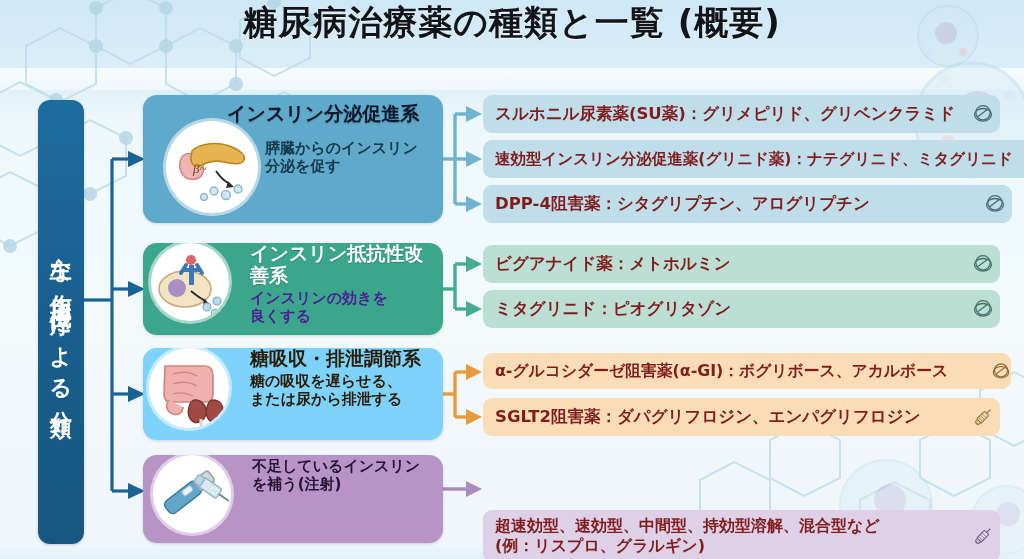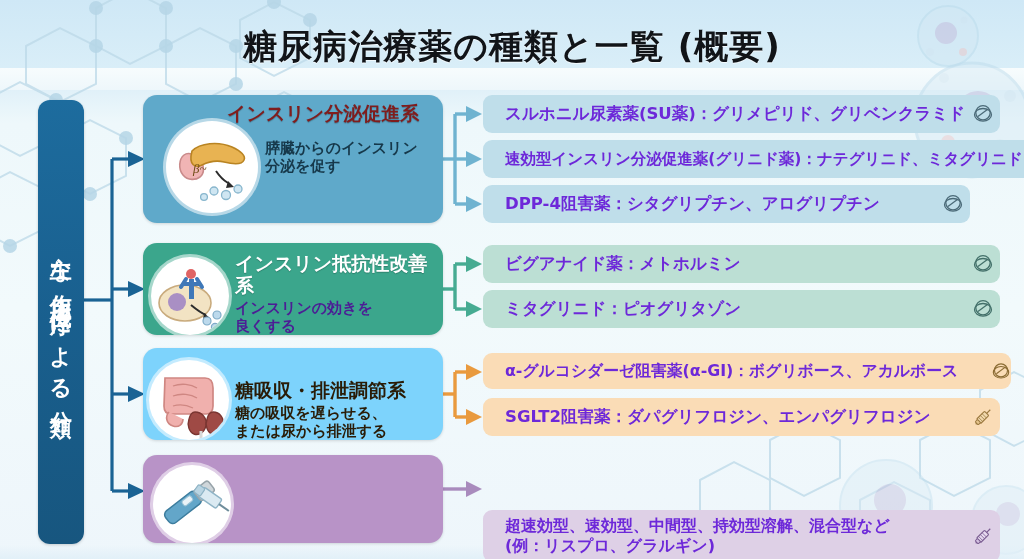--- a/index.html
+++ b/index.html
@@ -17,21 +17,21 @@
   .bg-top-band{position:absolute;left:0;top:0;width:1024px;height:68px;
     background:linear-gradient(180deg,#cfe8f6 0%,#d9eef8 100%);}
   .bg-white-band{position:absolute;left:0;top:68px;width:1024px;height:22px;
     background:linear-gradient(180deg,#f7fcfd 0%,#eef7fb 100%);}
   .bg-svg{position:absolute;inset:0;}
   .bg-bottom{position:absolute;left:0;bottom:0;width:1024px;height:14px;
     background:linear-gradient(180deg,rgba(226,240,248,0) 0%,#e2f0f8 100%);}
 
   
   .header{position:absolute;left:0;top:0;width:1024px;height:70px;
-    display:flex;align-items:flex-end;justify-content:center;}
+    display:flex;align-items:flex-start;justify-content:center;}
   .header h1{
     margin:0;font-size:34px;font-weight:bold;color:#111418;
     letter-spacing:1px;
     text-shadow:0 1px 0 rgba(255,255,255,.65);
   }
 
   
   .spine{position:absolute;left:38px;top:100px;width:46px;height:444px;
     border-radius:12px;
     background:linear-gradient(180deg,#1d6c9e 0%,#195f8e 50%,#17567f 100%);
@@ -39,30 +39,30 @@
     display:flex;align-items:center;justify-content:center;}
   .spine span{
     writing-mode:vertical-rl;
     font-size:22px;font-weight:bold;color:#fff;letter-spacing:6px;
     line-height:1.25;
   }
 
   
   .cat{position:absolute;left:143px;border-radius:14px;
     box-shadow:0 1px 3px rgba(0,0,0,.14);overflow:hidden;}
-  .cat .inner{position:absolute;inset:0;display:flex;align-items:flex-end;}
+  .cat .inner{position:absolute;inset:0;display:flex;align-items:flex-start;gap:15px;}
   .cat .thumb{width:94px;height:94px;margin-left:9px;border-radius:50%;
     background:#fff;flex:none;position:relative;overflow:hidden;
     box-shadow:0 0 0 3px rgba(255,255,255,.55);}
   .cat .txt{flex:1;padding:0 8px 0 6px;}
   .cat .ttl{font-size:19px;font-weight:bold;line-height:1.15;}
   .cat .sub{font-size:15px;font-weight:bold;line-height:1.2;margin-top:2px;}
 
   .cat-1{top:95px;width:300px;height:128px;background:#5fa9ca;}
-  .cat-1 .ttl{color:#7f1d1d;text-shadow:0 1px 1px rgba(0,0,0,.25);margin-left:14px;}
+  .cat-1 .ttl{color:#0f172a;text-shadow:0 1px 1px rgba(0,0,0,.25);margin-left:14px;}
   .cat-1 .sub{color:#16384a;}
   .cat-2{top:243px;width:300px;height:92px;background:#3ba68c;}
   .cat-2 .ttl{color:#ffffff;text-shadow:0 1px 1px rgba(0,0,0,.22);}
   .cat-2 .sub{color:#4c1d95;}
   .cat-3{top:348px;width:300px;height:92px;background:#7dd3fc;}
   .cat-3 .ttl{color:#2a1c07;}
   .cat-3 .sub{color:#2a1c07;}
   .cat-4{top:455px;width:300px;height:88px;background:#b893c7;}
   .cat-4 .ttl{color:#241331;}
   .cat-4 .sub{color:#241331;}
@@ -70,32 +70,32 @@
   .cat-1 .sub{position:absolute;left:122px;top:42px;}
   .cat-1 .thumb{position:absolute;left:14px;top:26px;width:92px;height:92px;}
 
   .cat-2 .thumb{width:78px;height:78px;margin-left:8px;}
   .cat-3 .thumb{width:80px;height:80px;margin-left:6px;}
   .cat-4 .thumb{width:78px;height:78px;margin-left:10px;}
 
   
   .row{position:absolute;left:483px;border-radius:9px;
     display:flex;align-items:center;}
-  .row .label{flex:1;font-size:16.5px;font-weight:bold;color:#6d28d9;
-    line-height:1.18;padding-left:22px;white-space:pre-line;}
+  .row .label{flex:1;font-size:16.5px;font-weight:bold;color:#7f1d1d;
+    line-height:1.18;padding-left:12px;white-space:pre-line;}
   .row .ic{width:34px;flex:none;display:flex;align-items:center;justify-content:center;}
 
   .row.c1{background:#bfdeea;}
   .row.c2{background:#bcdfd4;}
   .row.c3{background:#fadcb6;}
   .row.c4{background:#ded0e6;}
 
   .row.r1{top:95px;width:517px;height:38px;}
   .row.r2{top:140px;width:602px;height:38px;}
-  .row.r3{top:185px;width:487px;height:38px;}
+  .row.r3{top:185px;width:529px;height:38px;}
   .row.r4{top:245px;width:517px;height:38px;}
   .row.r5{top:290px;width:517px;height:38px;}
   .row.r6{top:353px;width:528px;height:36px;}
   .row.r7{top:398px;width:517px;height:38px;}
   .row.r8{top:462px;width:517px;height:52px;margin-top:48px;}
 
   .row.r2 .label{font-size:15.5px;}
   .row.r6 .label{font-size:15.8px;}
   .row.r8 .label{font-size:16px;line-height:1.25;}
   .row.r2 .ic,.row.r6 .ic{width:20px;}
@@ -313,20 +313,22 @@
             <rect x="30" y="30" width="11" height="6" rx="2" fill="#eaf3f8" stroke="#9cc3d6" stroke-width="1"></rect>
           </g>
           <g transform="rotate(35 50 48)">
             <rect x="36" y="26" width="22" height="11" rx="2" fill="#dbeaf2" stroke="#8fb4c6" stroke-width="1.4"></rect>
             <rect x="30" y="27" width="8" height="9" rx="1.5" fill="#b9d4e2" stroke="#8fb4c6" stroke-width="1.2"></rect>
             <path d="M58 31.5h12" stroke="#6f8d9b" stroke-width="2"></path>
           </g>
         </svg>
       </div>
       <div class="txt">
+        <div class="sub" style="white-space:pre-line">不足しているインスリン
+を補う(注射)</div>
       </div>
     </div>
   </div>
 
   <div class="row c1 r1">
     <div class="label">スルホニル尿素薬(SU薬)：グリメピリド、グリベンクラミド</div>
     <div class="ic">
       <svg class="pill-ic" viewBox="0 0 26 26" width="22" height="22">
           <ellipse cx="13" cy="14" rx="10" ry="7.5" fill="none" stroke="#4b6a78" stroke-width="1.5"></ellipse>
           <circle cx="13" cy="11.5" r="8.5" fill="none" stroke="#4b6a78" stroke-width="1.5"></circle>

